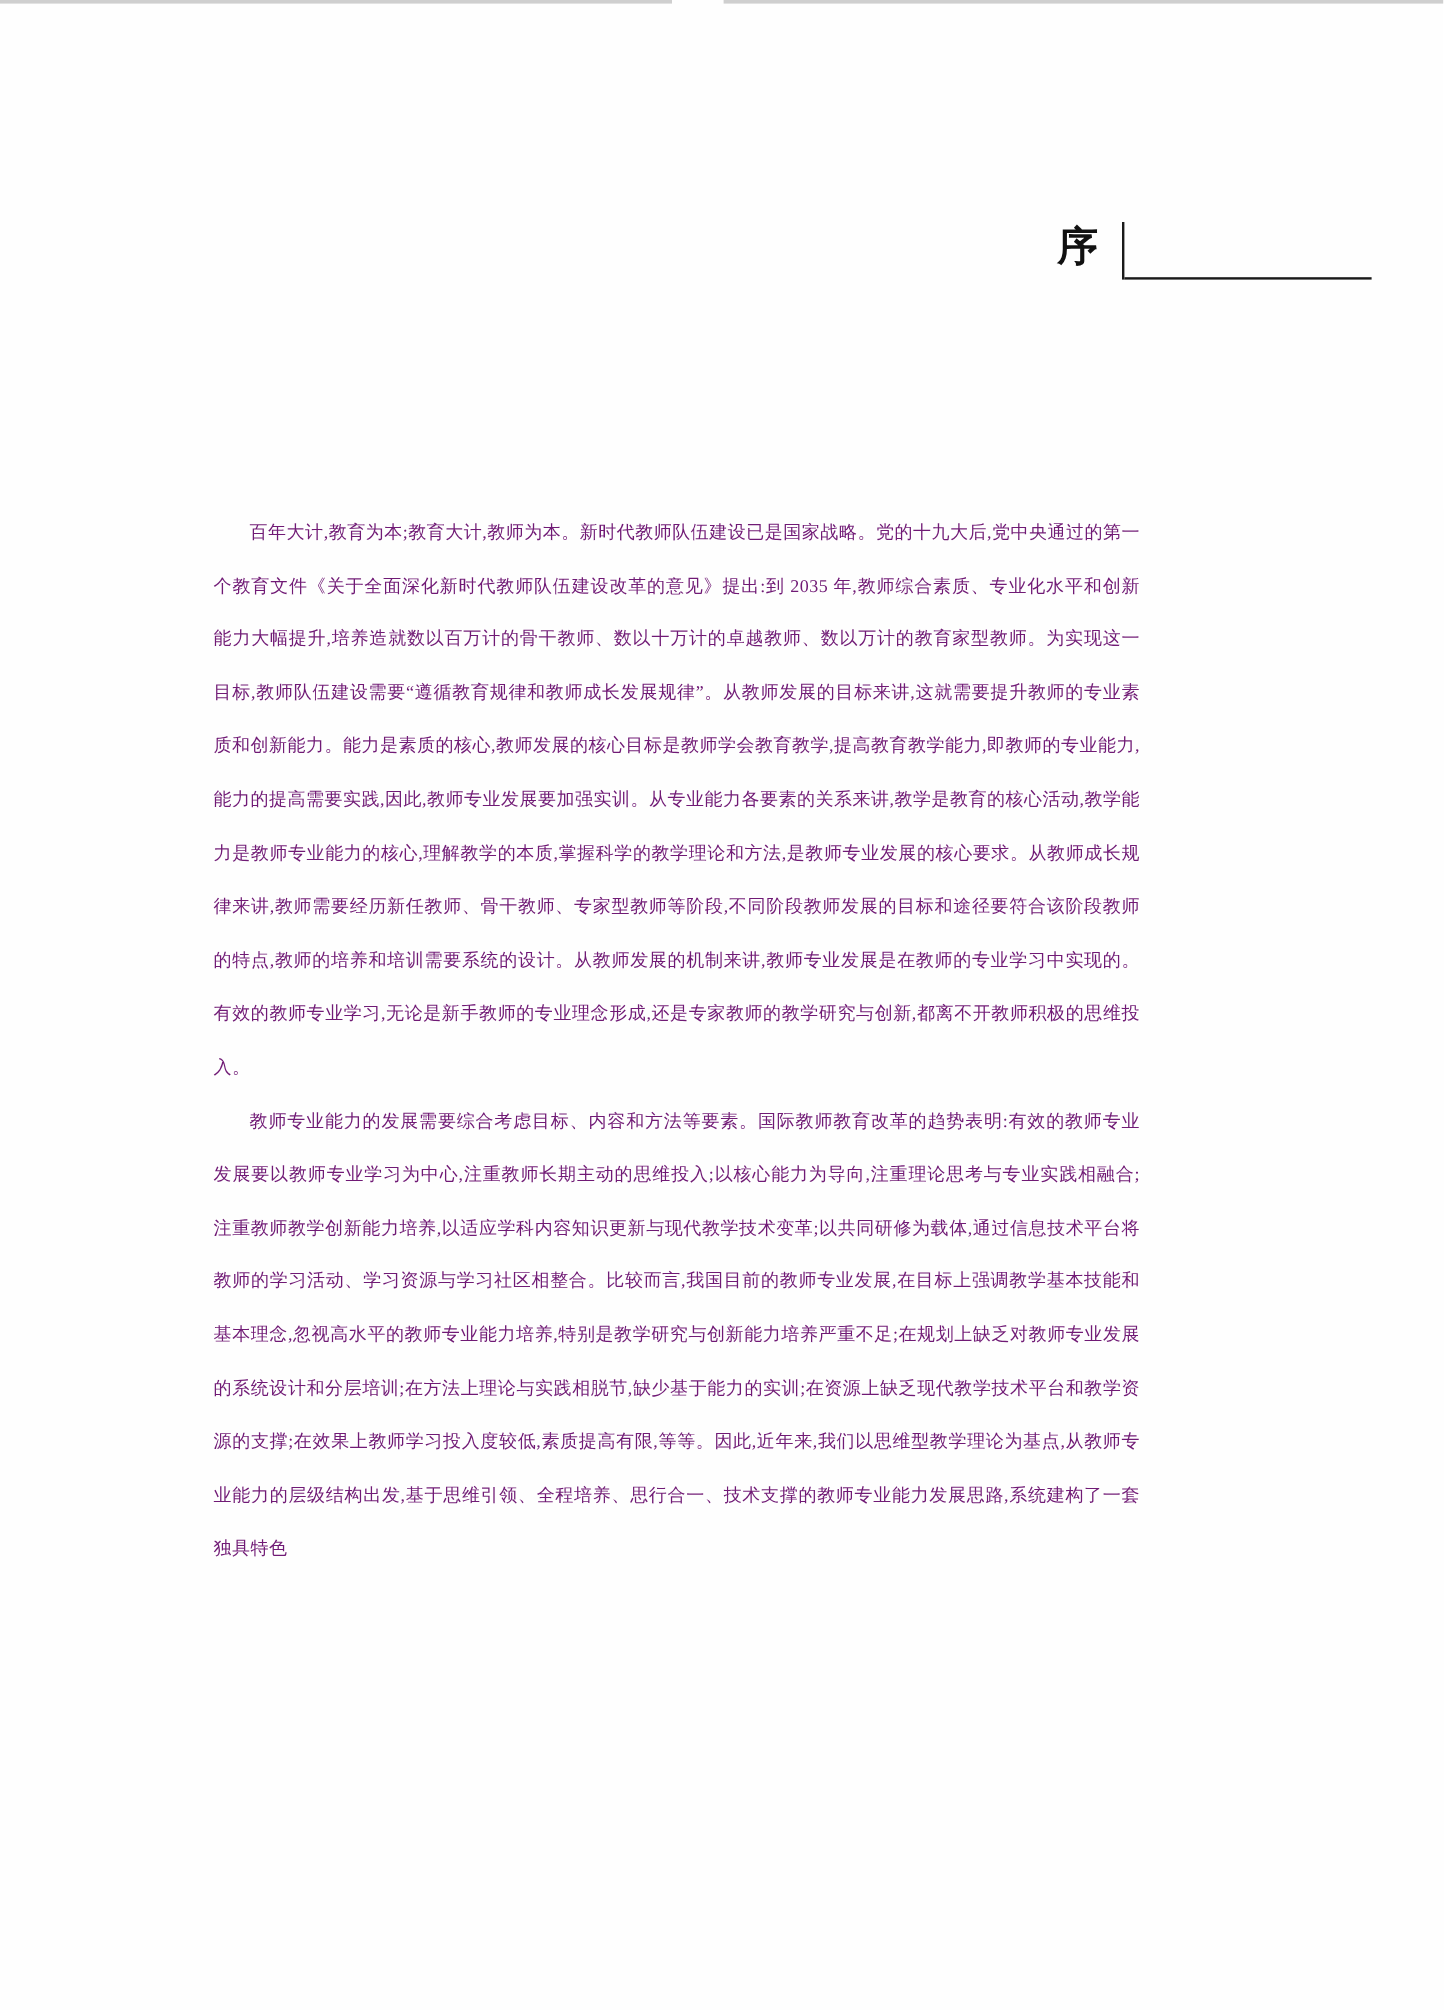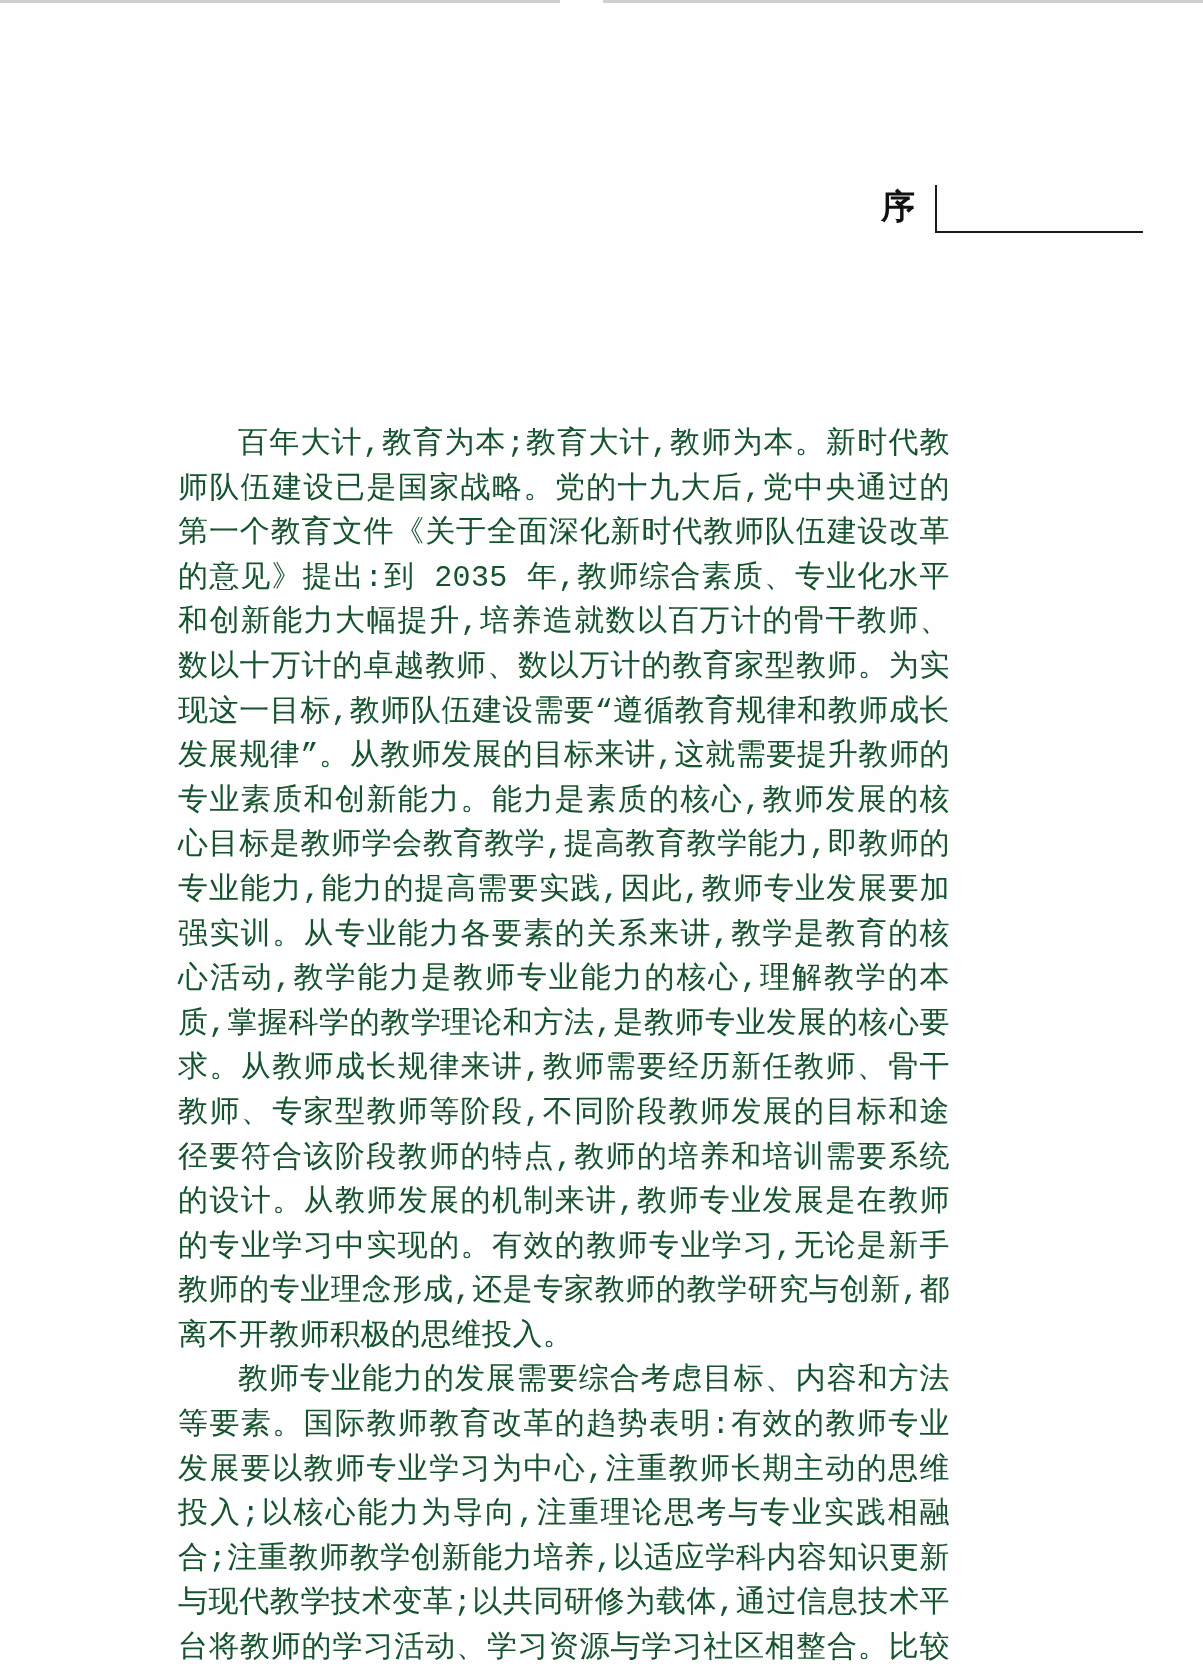--- a/index.html
+++ b/index.html
@@ -68,27 +68,27 @@
 
   .body-text {
     position: absolute;
     left: 178px;
     top: 422px;
     width: 772px;
   }
   .para {
     margin: 0 0 0 0;
     text-indent: 2em;
-    font-size: 30px;
+    font-size: 15px;
     line-height: 44.6px;
     text-align: justify;
     text-justify: inter-ideograph;
     letter-spacing: 0.4px;
-    color: #14532d;
-    font-family: Liberation Mono, monospace;
+    color: #701a75;
+    font-family: Liberation Serif, serif;
   }
   .para + .para {
     margin-top: 0px;
   }
 </style>
 </head>
 <body>
 
 <div class="page">
 

